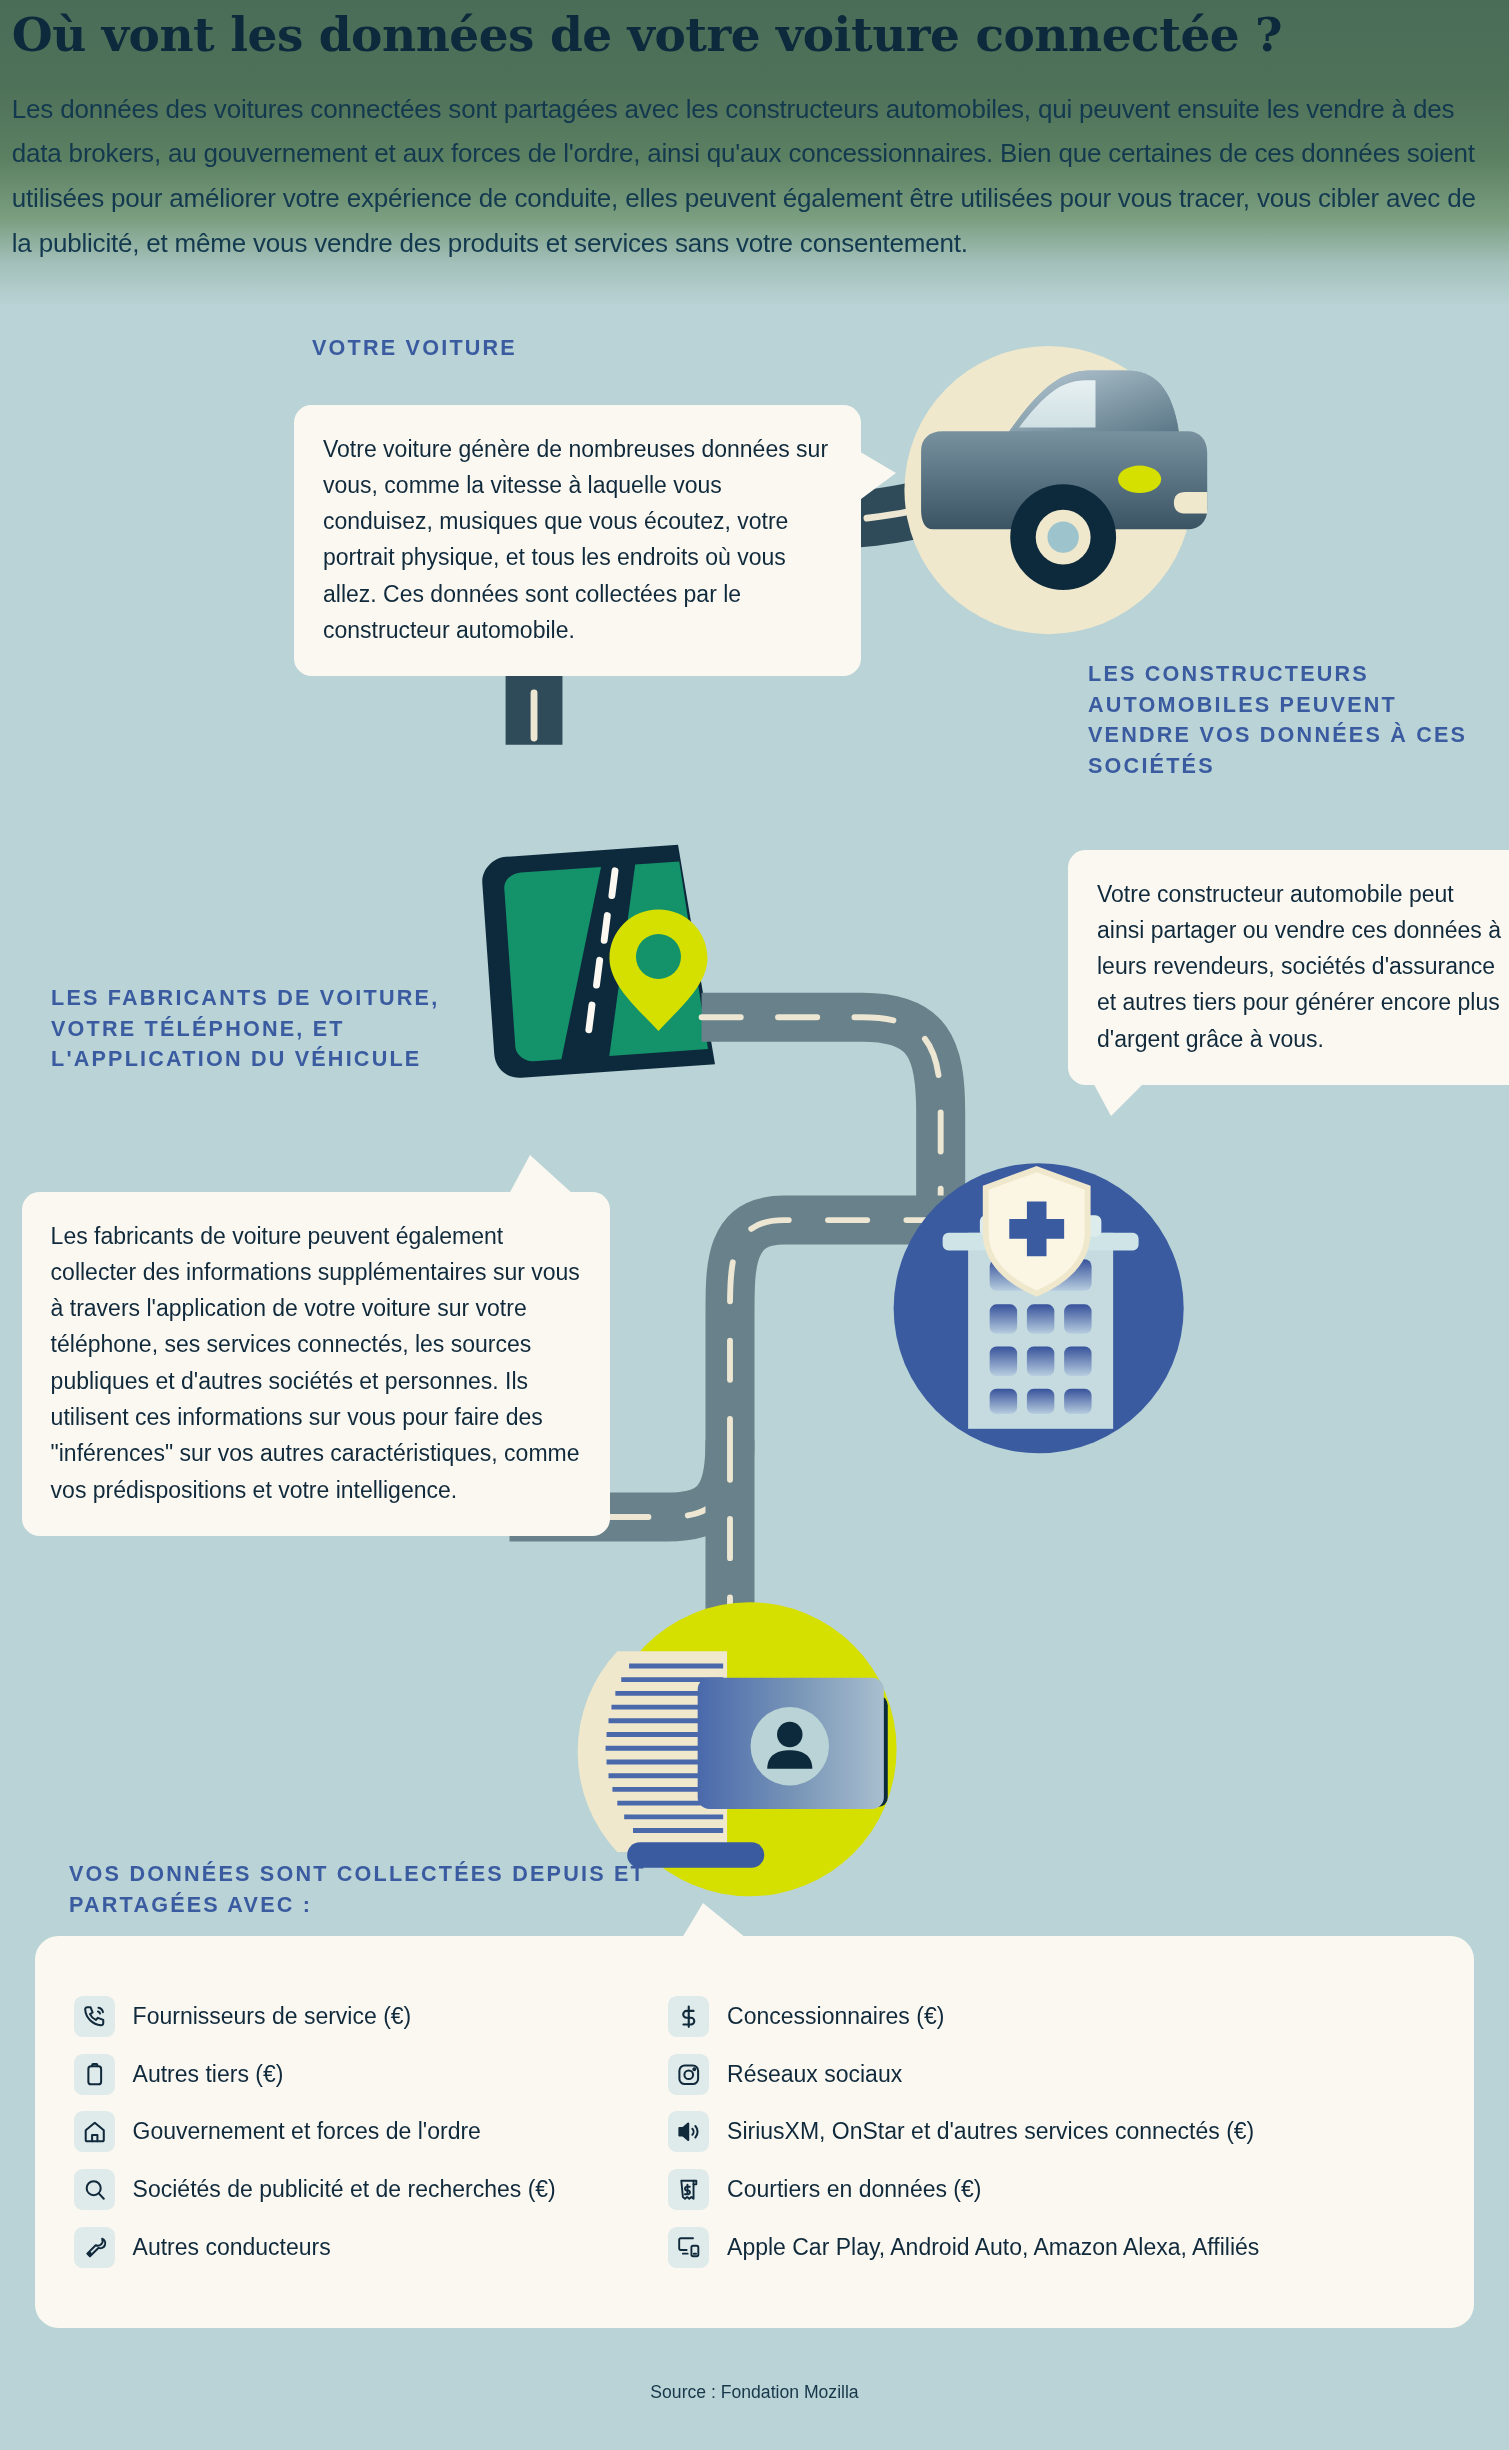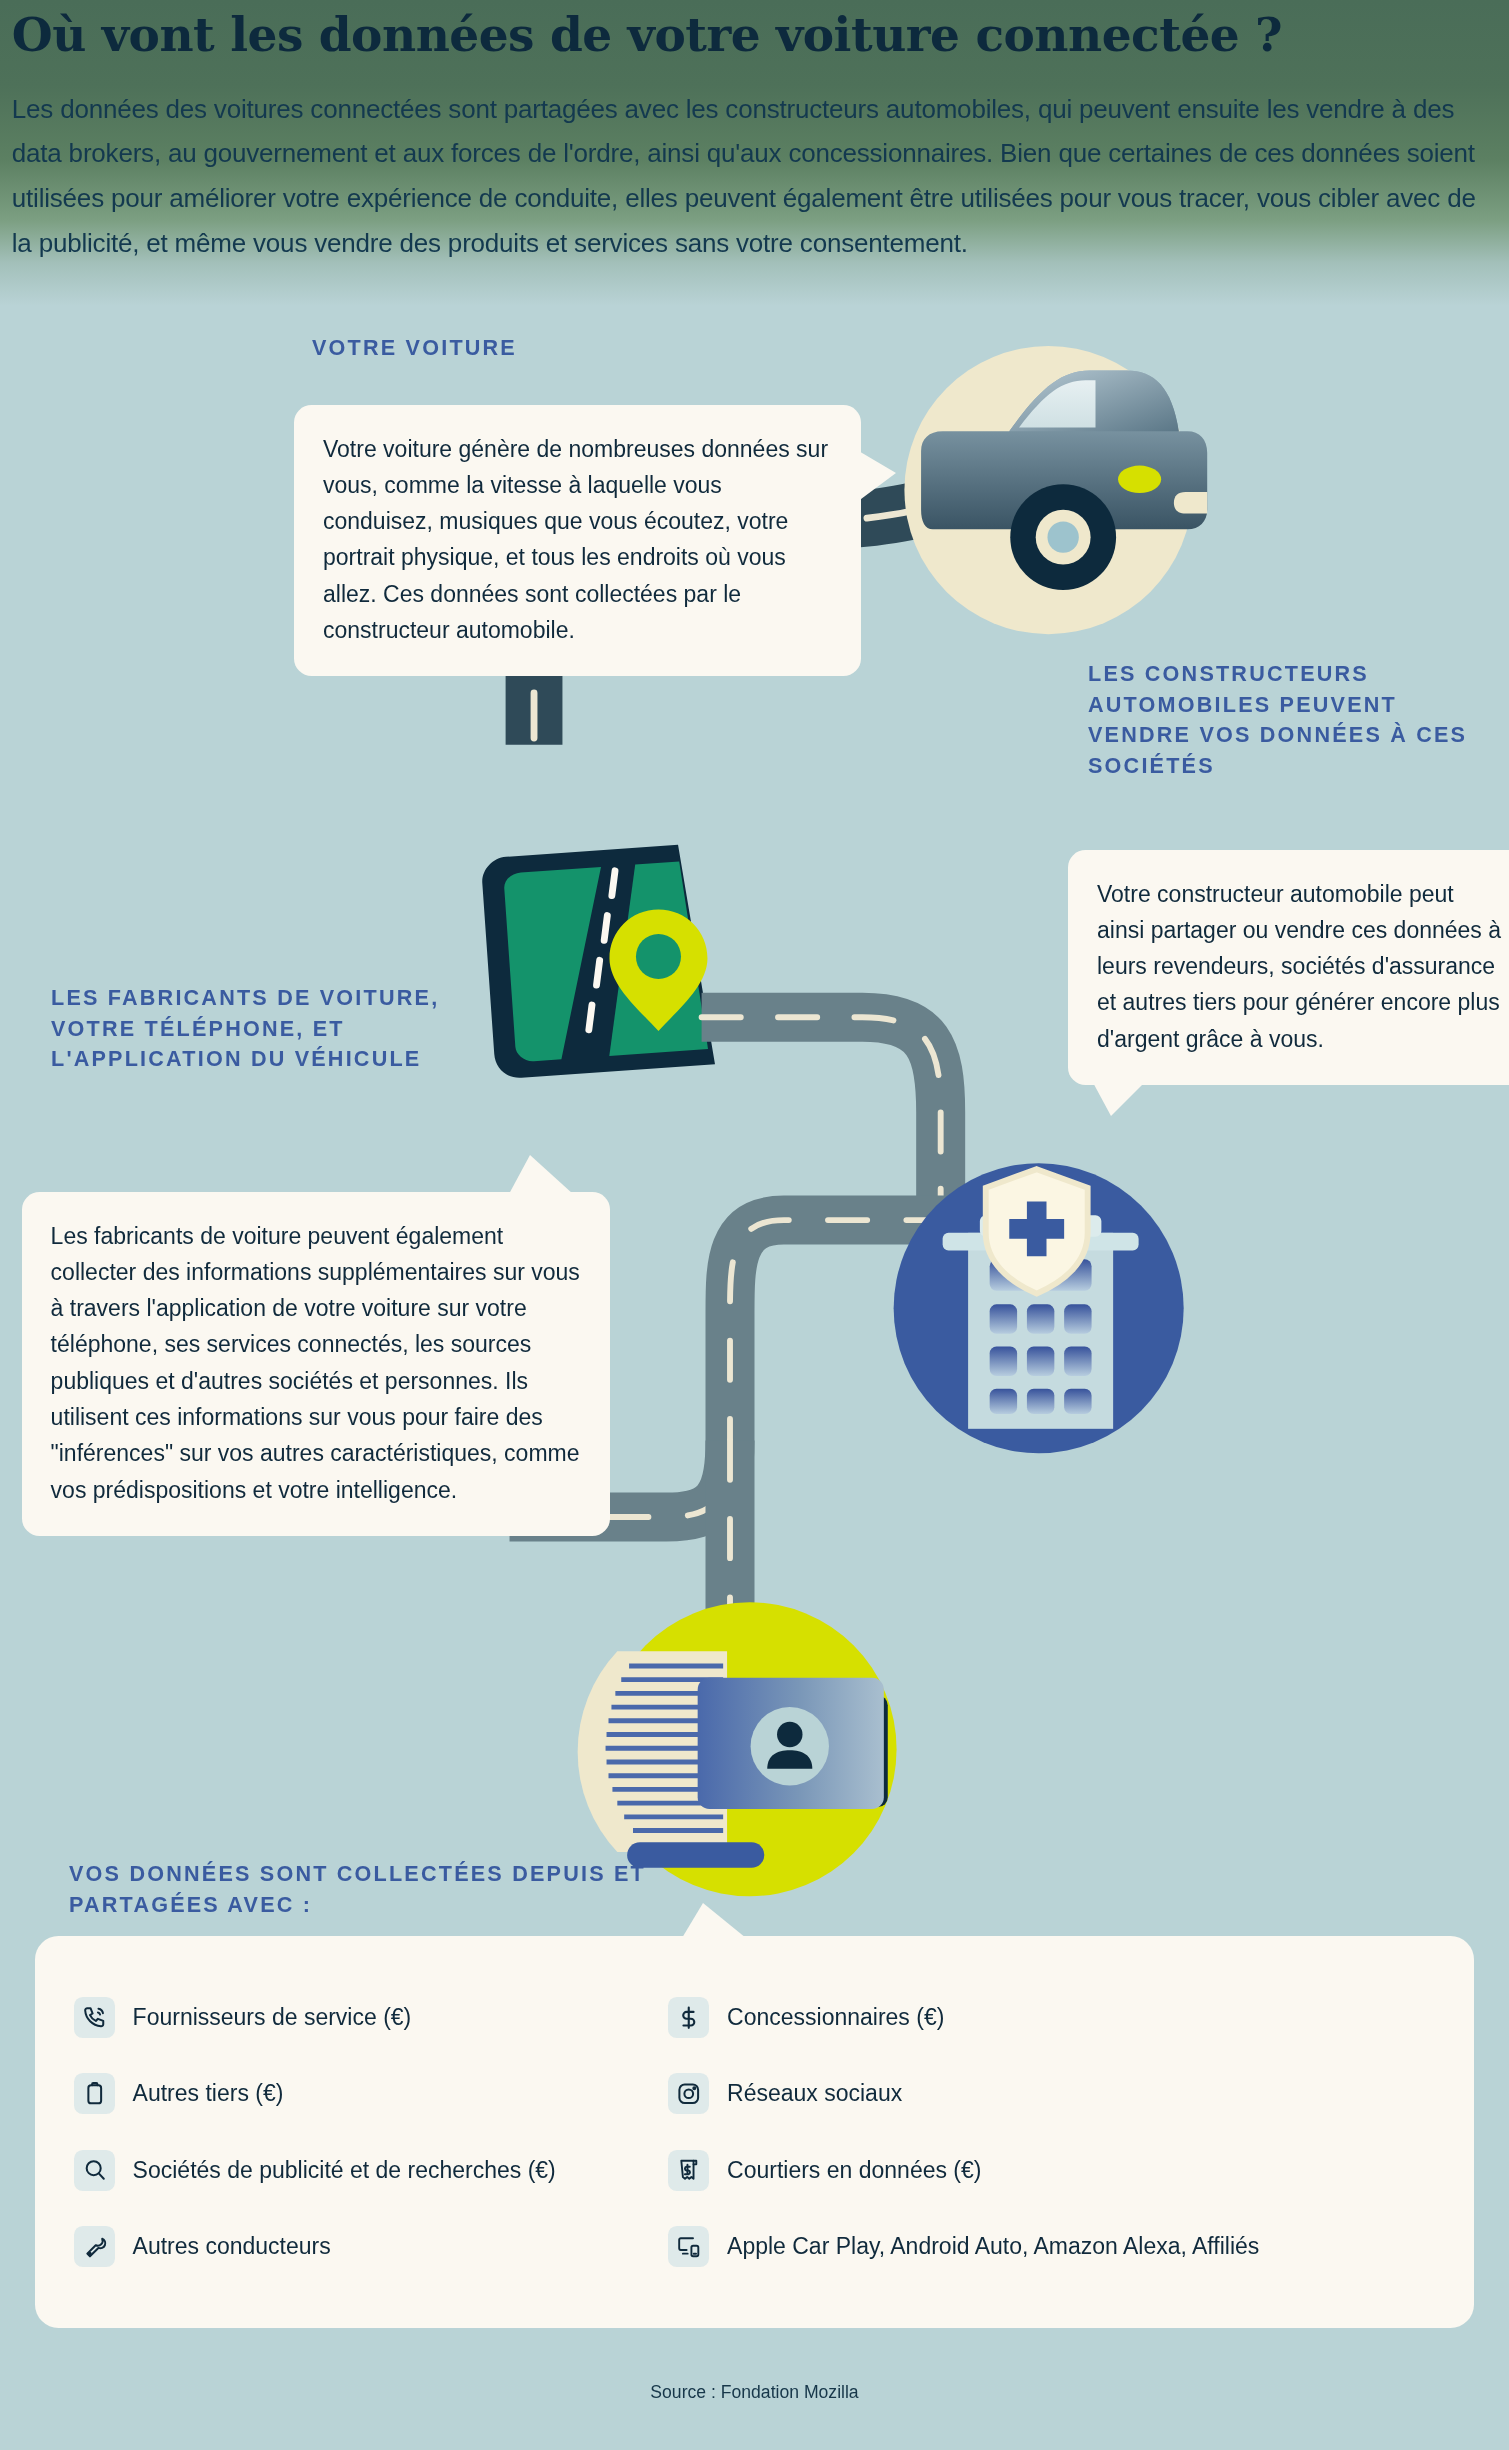--- a/index.html
+++ b/index.html
@@ -357,20 +357,29 @@
     <div class="list-item">
       <span class="list-icon">
         <svg width="25.5" height="25.5" viewBox="0 0 24 24" fill="none" stroke="#102a3c" stroke-width="1.9" stroke-linecap="round" stroke-linejoin="round">
           <rect x="6" y="4" width="12" height="17" rx="2.5"></rect>
           <path d="M9.5 4V3a1 1 0 0 1 1-1h3a1 1 0 0 1 1 1v1"></path>
         </svg>
       </span>
       <span class="list-text">Autres tiers (€)</span>
     </div>
 
+    <div class="list-item">
+      <span class="list-icon">
+        <svg width="25.5" height="25.5" viewBox="0 0 24 24" fill="none" stroke="#102a3c" stroke-width="1.9" stroke-linecap="round" stroke-linejoin="round">
+          <path d="M3.5 10.5 12 3.5l8.5 7v9a1.5 1.5 0 0 1-1.5 1.5H5a1.5 1.5 0 0 1-1.5-1.5z"></path>
+          <path d="M9.5 21v-6h5v6"></path>
+        </svg>
+      </span>
+      <span class="list-text">Gouvernement et forces de l'ordre</span>
+    </div>
 
     <div class="list-item">
       <span class="list-icon">
         <svg width="25.5" height="25.5" viewBox="0 0 24 24" fill="none" stroke="#102a3c" stroke-width="1.9" stroke-linecap="round" stroke-linejoin="round">
           <circle cx="11" cy="10.5" r="6.6"></circle>
             <line x1="15.8" y1="15.4" x2="20.5" y2="20.5"></line>
         </svg>
       </span>
       <span class="list-text">Sociétés de publicité et de recherches (€)</span>
     </div>
@@ -403,20 +412,30 @@
       <span class="list-icon">
         <svg width="25.5" height="25.5" viewBox="0 0 24 24" fill="none" stroke="#102a3c" stroke-width="1.9" stroke-linecap="round" stroke-linejoin="round">
           <rect x="3.2" y="3.2" width="17.6" height="17.6" rx="5"></rect>
           <circle cx="12" cy="12" r="4.1"></circle>
           <circle cx="17.2" cy="6.8" r="0.9" fill="#102a3c"></circle>
         </svg>
       </span>
       <span class="list-text">Réseaux sociaux</span>
     </div>
 
+    <div class="list-item">
+      <span class="list-icon">
+        <svg width="25.5" height="25.5" viewBox="0 0 24 24" fill="none" stroke="#102a3c" stroke-width="1.9" stroke-linecap="round" stroke-linejoin="round">
+          <path d="M11.5 4.2 6.6 8.5H3.2v7h3.4l4.9 4.3z" fill="#102a3c"></path>
+          <path d="M15.4 9.2a4 4 0 0 1 0 5.6"></path>
+          <path d="M18.2 6.6a8 8 0 0 1 0 10.8"></path>
+        </svg>
+      </span>
+      <span class="list-text">SiriusXM, OnStar et d'autres services connectés (€)</span>
+    </div>
 
     <div class="list-item">
       <span class="list-icon">
         <svg width="25.5" height="25.5" viewBox="0 0 24 24" fill="none" stroke="#102a3c" stroke-width="1.8" stroke-linecap="round" stroke-linejoin="round">
           <path d="M5 3.5h11.5v17l-2-1.6-2 1.6-2-1.6-2 1.6-2-1.6z"></path>
           <path d="M16.5 3.5h2.6v3.4h-2.6"></path>
           <line x1="10.8" y1="7.2" x2="10.8" y2="16"></line>
           <path d="M13,9.2H9.8a1.8 1.8 0 0 0 0 3.5h2a1.8 1.8 0 0 1 0 3.5H8.4"></path>
         </svg>
       </span>

